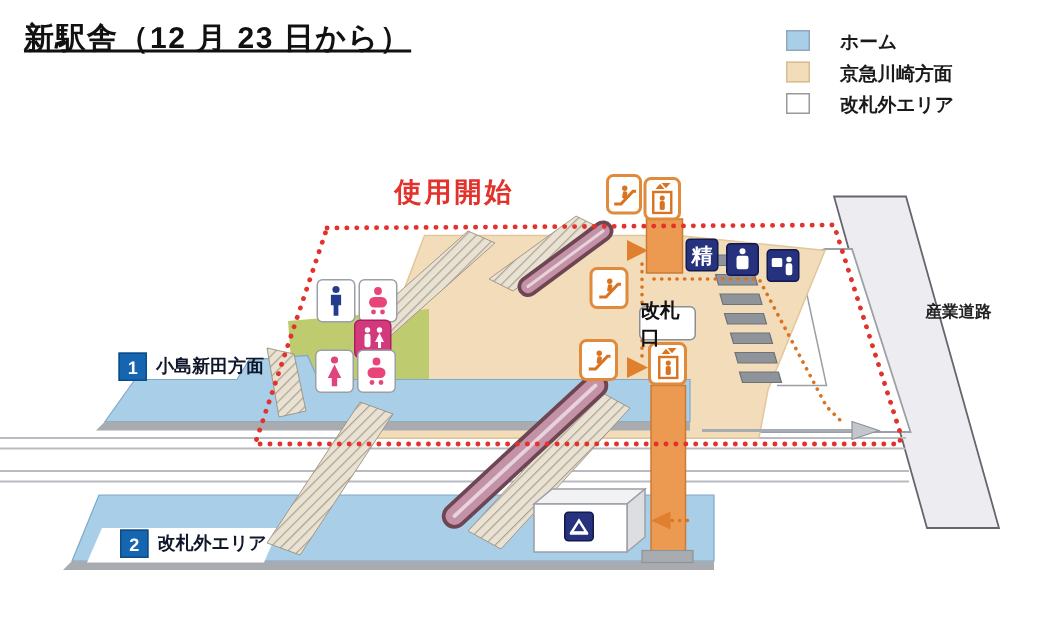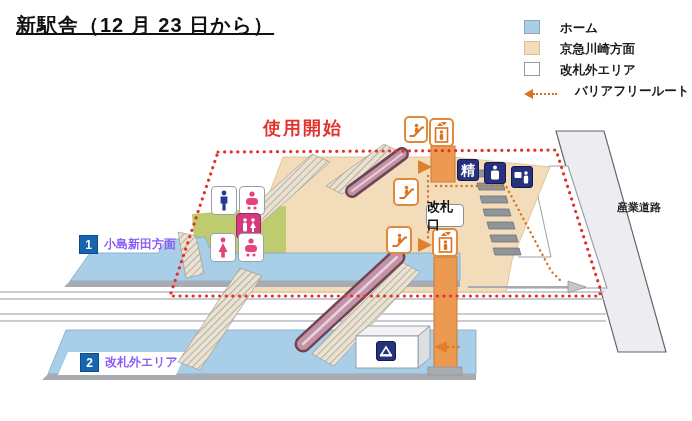--- a/index.html
+++ b/index.html
@@ -22,21 +22,21 @@
   #start-label{left:263px;top:116px;color:#e3312b;font-size:18px;font-weight:bold;letter-spacing:2px;}
   
   #gate-label{left:426px;top:204px;width:38px;height:23px;background:#fff;border:1.5px solid #8a8f94;
               border-radius:4px;display:flex;align-items:center;justify-content:center;
               font-size:13px;font-weight:bold;color:#111;box-sizing:border-box;}
   #road-label{left:617px;top:200px;font-size:11px;font-weight:600;color:#222;white-space:nowrap;}
   .plat-label{display:flex;align-items:center;}
   #plat1-label{left:79px;top:235px;} #plat2-label{left:80px;top:353px;}
   .plat-badge{width:17px;height:17px;background:#1565b0;border:1px solid #0d4c87;color:#fff;
               font-size:12px;font-weight:bold;display:flex;align-items:center;justify-content:center;margin-right:6px;}
-  .plat-dest{font-size:12px;font-weight:bold;color:#8b5cf6;white-space:nowrap;}
+  .plat-dest{font-size:12px;font-weight:bold;color:#0f172a;white-space:nowrap;}
   
   .fac{background:#fff;border:1.5px solid #9aa0a6;border-radius:4px;box-sizing:border-box;
        display:flex;align-items:center;justify-content:center;}
   .fac.orange{border-color:#e08a3c;border-width:2px;border-radius:5px;}
   .fac.magenta{background:#d33a7e;border-color:#a8205c;}
   .machine{background:#26327e;border:1px solid #11194d;border-radius:3px;box-sizing:border-box;
            display:flex;align-items:center;justify-content:center;}
   .machine .kanji{color:#fff;font-size:14px;font-weight:bold;line-height:1;}
 </style>
 </head>
@@ -139,27 +139,20 @@
       <span class="lg-label">ホーム</span>
     </div>
     <div class="lg-row">
       <span class="lg-swatch paid" style="background-color: rgb(242, 220, 186);"></span>
       <span class="lg-label">京急川崎方面</span>
     </div>
     <div class="lg-row">
       <span class="lg-swatch unpaid" style="background-color: rgb(255, 255, 255);"></span>
       <span class="lg-label">改札外エリア</span>
     </div>
-    <div class="lg-row">
-      <span class="lg-arrow">
-          <span class="head"></span>
-          <span class="dots"></span>
-        </span>
-      <span class="lg-label">バリアフリールート</span>
-    </div>
   </div>
 
   <div id="start-label" class="abs">使用開始</div>
 
   <div class="abs fac" style="left:211px;top:186px;width:26px;height:29px;">
     <svg width="16" height="22" viewBox="0 0 16 22" fill="#233a8f">
         <circle cx="8" cy="3" r="2.4"></circle>
         <path d="M4.6 6.5 h6.8 v7 h-1.8 v7 h-3.2 v-7 h-1.8 z"></path>
       </svg>
   </div>

